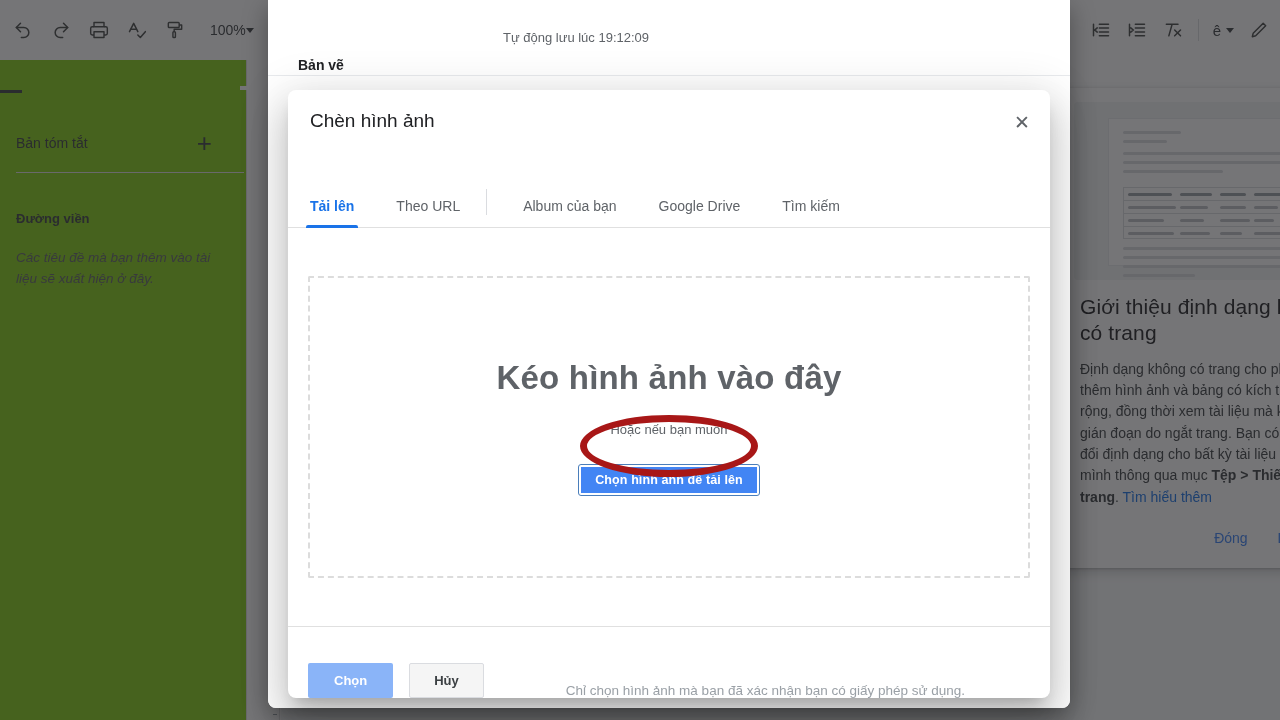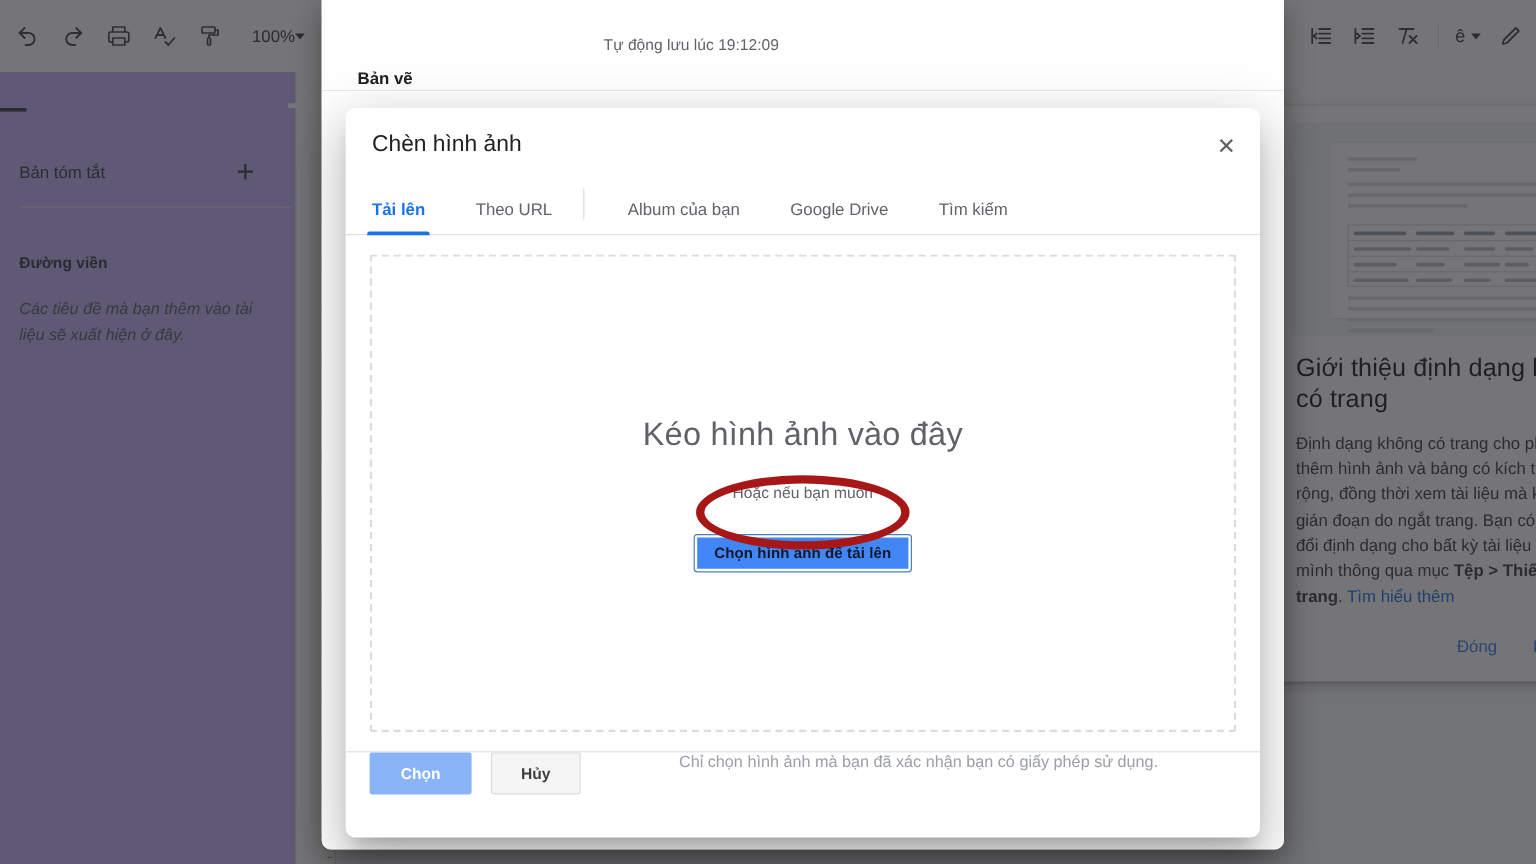--- a/index.html
+++ b/index.html
@@ -32,21 +32,21 @@
     padding:0 6px; margin-left:8px; border-radius:4px;
     font-size:14px; color:#3c4043;
   }
   .caret { width:0;height:0;border-left:4px solid transparent;border-right:4px solid transparent;border-top:5px solid #3c4043; }
   .tb-sep { width:1px; height:22px; background:#dadce0; margin:0 6px; }
   .ime-btn { display:flex; align-items:center; gap:5px; padding:0 6px; height:32px; font-size:15px; color:#3c4043; }
 
   
   .outline-panel {
     position:absolute; left:0; top:60px; width:246px; height:660px;
-    background:#c4b5fd; padding:0 16px;
+    background:#84cc16; padding:0 16px;
   }
   .outline-collapse { position:absolute; left:-8px; top:30px; width:30px; height:3px; background:#3c4043; }
   .outline-row {
     display:flex; align-items:center; justify-content:space-between;
     height:46px; margin-top:60px;
   }
   .outline-row .label { font-size:14px; color:#3c4043; }
   .plus-icon { font-size:26px; line-height:1; color:#3c4043; font-weight:300; margin-right:18px;}
   .outline-divider { height:1px; background:#e0e0e0; margin:6px 0 0 0; width:228px; }
   .outline-sub { margin-top:38px; font-size:13px; font-weight:bold; color:#3c4043; }
@@ -116,21 +116,21 @@
     font-size:15px; font-weight:500; font-family:inherit; letter-spacing:.2px;
   }
   .dw-canvas { position:absolute; left:0; top:76px; width:802px; height:632px; background:#fff; }
   .dw-mini-toolbar { position:absolute; left:330px; top:84px; width:66px; height:10px; background:#f1f3f4; border-radius:2px; }
 
   
   .dialog {
     position:absolute; left:288px; top:90px; width:762px; height:608px;
     background:#fff; border-radius:8px;
     box-shadow:0 11px 15px -7px rgba(0,0,0,.2), 0 24px 38px 3px rgba(0,0,0,.14), 0 9px 46px 8px rgba(0,0,0,.12);
-    display:flex; flex-direction:column; overflow:hidden;
+    display:flex; flex-direction:column; overflow:hidden;gap:32px;
   }
   .dlg-titlebar { position:relative; height:62px; flex:0 0 62px; }
   .dlg-title { position:absolute; left:22px; top:20px; font-size:19px; color:#202124; font-weight:400; }
   .dlg-close {
     position:absolute; right:14px; top:18px; width:28px; height:28px;
     border:0; background:transparent; color:#5f6368; font-size:19px;
     line-height:1; font-family:inherit; border-radius:50%;
   }
   .dlg-tabs {
     position:relative; display:flex; align-items:flex-end; height:44px; flex:0 0 44px;
@@ -145,40 +145,40 @@
     content:""; position:absolute; left:-4px; right:-4px; bottom:-1px; height:3px; background:#1a73e8; border-radius:2px 2px 0 0;
   }
   .tab-divider { width:1px; height:26px; background:#dadce0; margin:0 36px 12px -16px; }
 
   .dlg-body { position:relative; flex:1 1 auto; padding:16px 20px; }
   .dropzone {
     position:relative; width:100%; height:100%;
     border:2px dashed #dcdcdc; border-radius:2px;
     display:flex; flex-direction:column; align-items:center; justify-content:center;
   }
-  .dz-title { font-size:27px; color:#5f6368; font-weight:400; letter-spacing:.2px; }
+  .dz-title { font-size:33px; color:#5f6368; font-weight:700; letter-spacing:.2px; }
   .dz-sub { margin-top:25px; font-size:13px; color:#5f6368; }
   .pick-btn {
     margin-top:28px; position:relative;
-    background:#4285f4; color:#0f172a; border:2px solid #fff; outline:1px solid #4a7ebb;
+    background:#4285f4; color:#ffffff; border:2px solid #fff; outline:1px solid #4a7ebb;
     border-radius:2px; font-family:inherit; font-size:12.5px; font-weight:bold;
     padding:6px 14px; letter-spacing:.1px;
   }
   
   .highlight-oval {
     position:absolute; left:50%; top:50%; width:178px; height:62px;
     transform:translate(-50%,-50%);
     border:7px solid #a81717; border-radius:50%/50%;
     pointer-events:none;
   }
   .oval-wrap { position:relative; display:flex; flex-direction:column; align-items:center; }
 
   .dlg-footer {
     position:relative; flex:0 0 72px; border-top:1px solid #e0e0e0;
-    display:flex; align-items:flex-start; padding-left:20px; gap:16px;
+    display:flex; align-items:flex-end; padding-left:20px; gap:16px;
   }
   .btn-primary-disabled {
     background:#8ab4f8; color:#fff; border:0; border-radius:2px;
     font-family:inherit; font-size:13px; font-weight:bold; padding:10px 26px;
   }
   .btn-secondary {
     background:#f5f5f5; color:#3c4043; border:1px solid #dadce0; border-radius:2px;
     font-family:inherit; font-size:13px; font-weight:bold; padding:9px 24px;
   }
   .footer-note { font-size:13.5px; color:#9aa0a6; margin-left:66px; }

